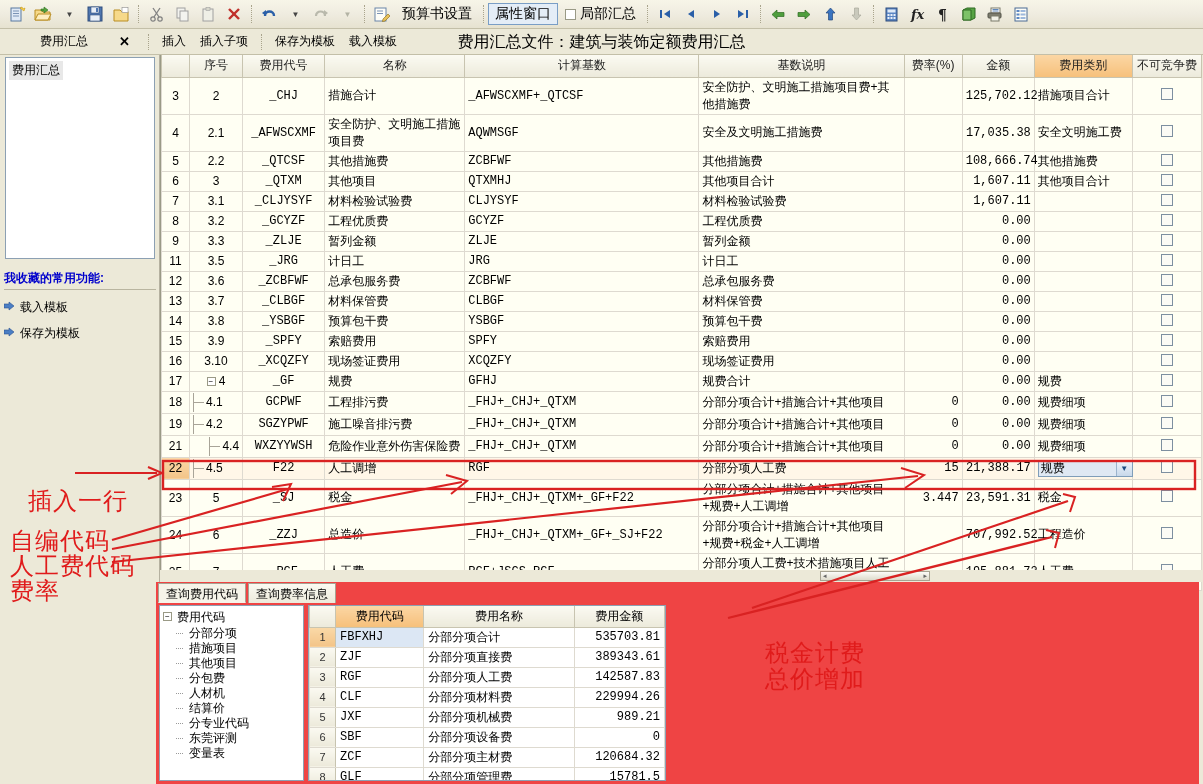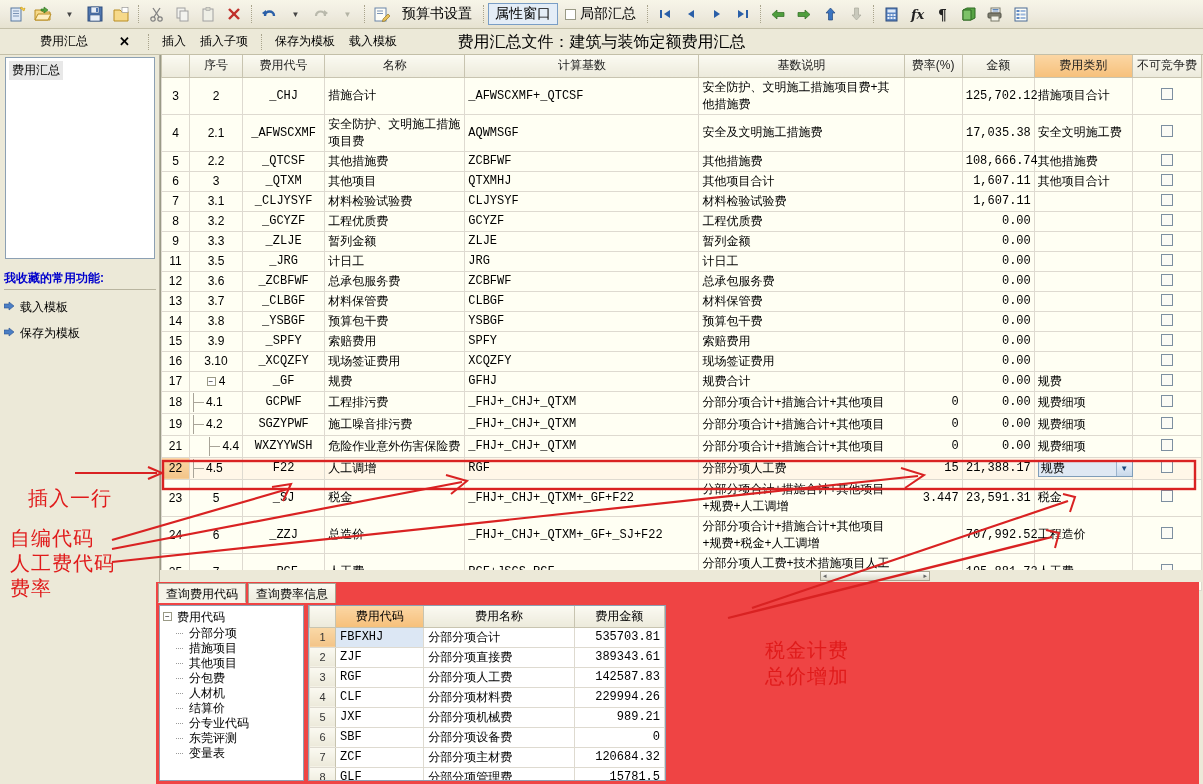--- a/index.html
+++ b/index.html
@@ -72,21 +72,21 @@
   #fav-title-wrap { position:absolute; left:4px; top:215px; width:152px;}
   #fav-title { color:#0000cc; font-weight:bold; font-size:12px; }
   #fav-title-rule { border-bottom:1px solid #b9b5a0; margin-top:2px; }
   .fav-link { margin-top:9px; padding-left:16px; position:relative;
               color:#000; font-size:12px; }
   .fav-arrow { position:absolute; left:0; top:1px; width:11px; height:10px; }
 
   
   .ann {
     position:absolute; color:#e01b1b; font-family:Liberation Mono, monospace;
-    font-size:20px; letter-spacing:1px; white-space:nowrap;
+    font-size:24px; letter-spacing:1px; white-space:nowrap;
   }
   #svg-ann { position:absolute; left:0; top:0; width:1203px; height:784px;
              pointer-events:none; }
 
   
   #gridpane {
     position:absolute; left:160px; top:55px; width:904px; height:515px;
     background:#fff; border:1px solid #9a9a86; border-top:none;
   }
   table.grid { border-collapse:collapse; width:1041px; table-layout:fixed; }

